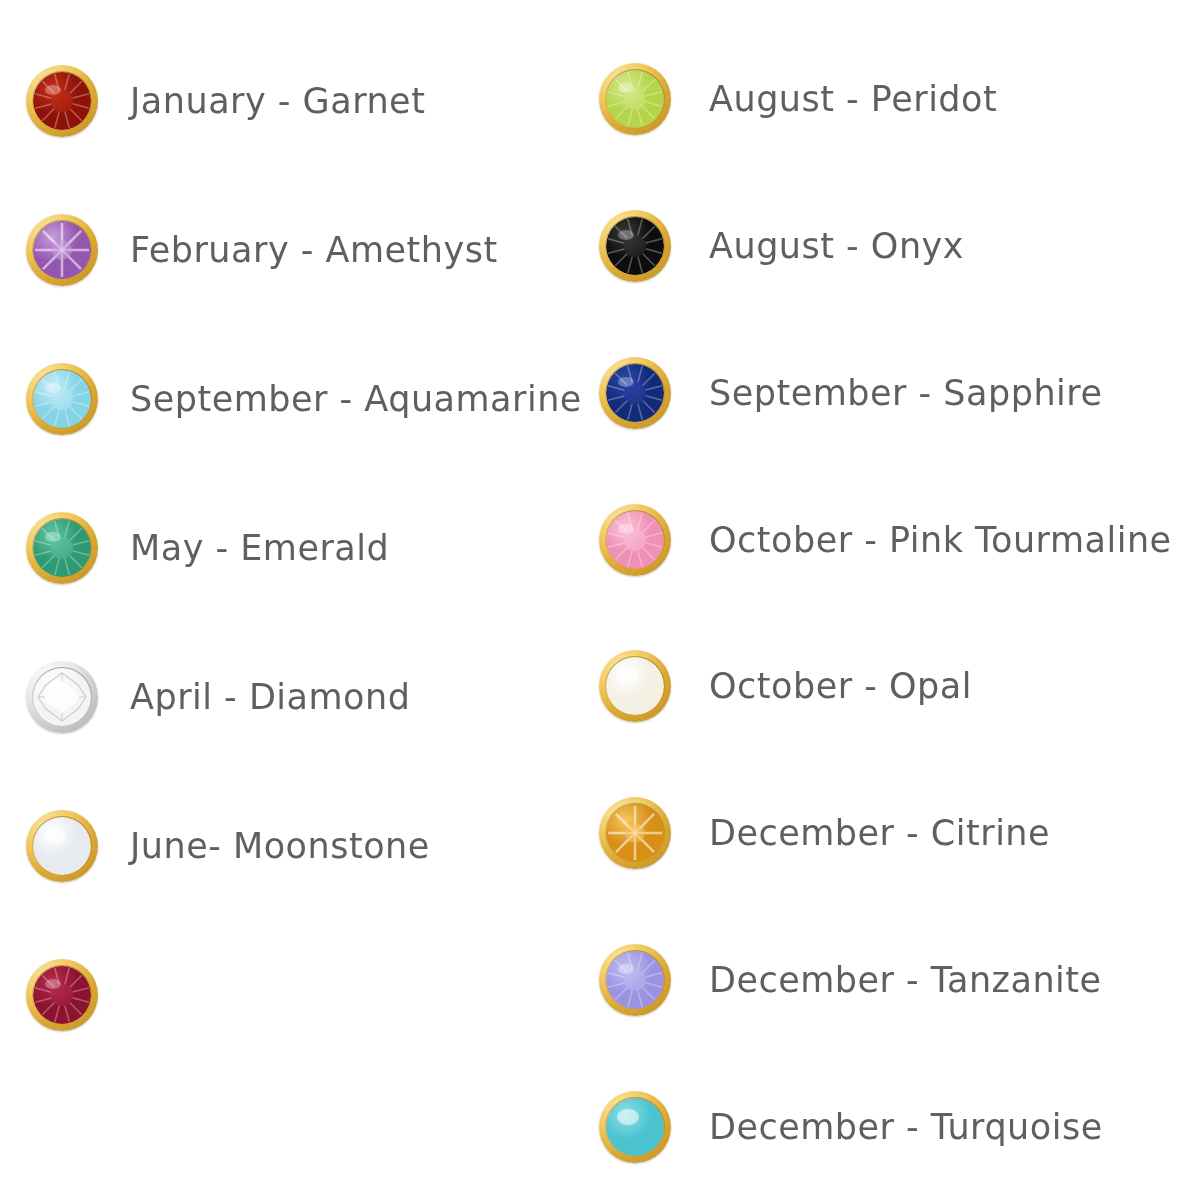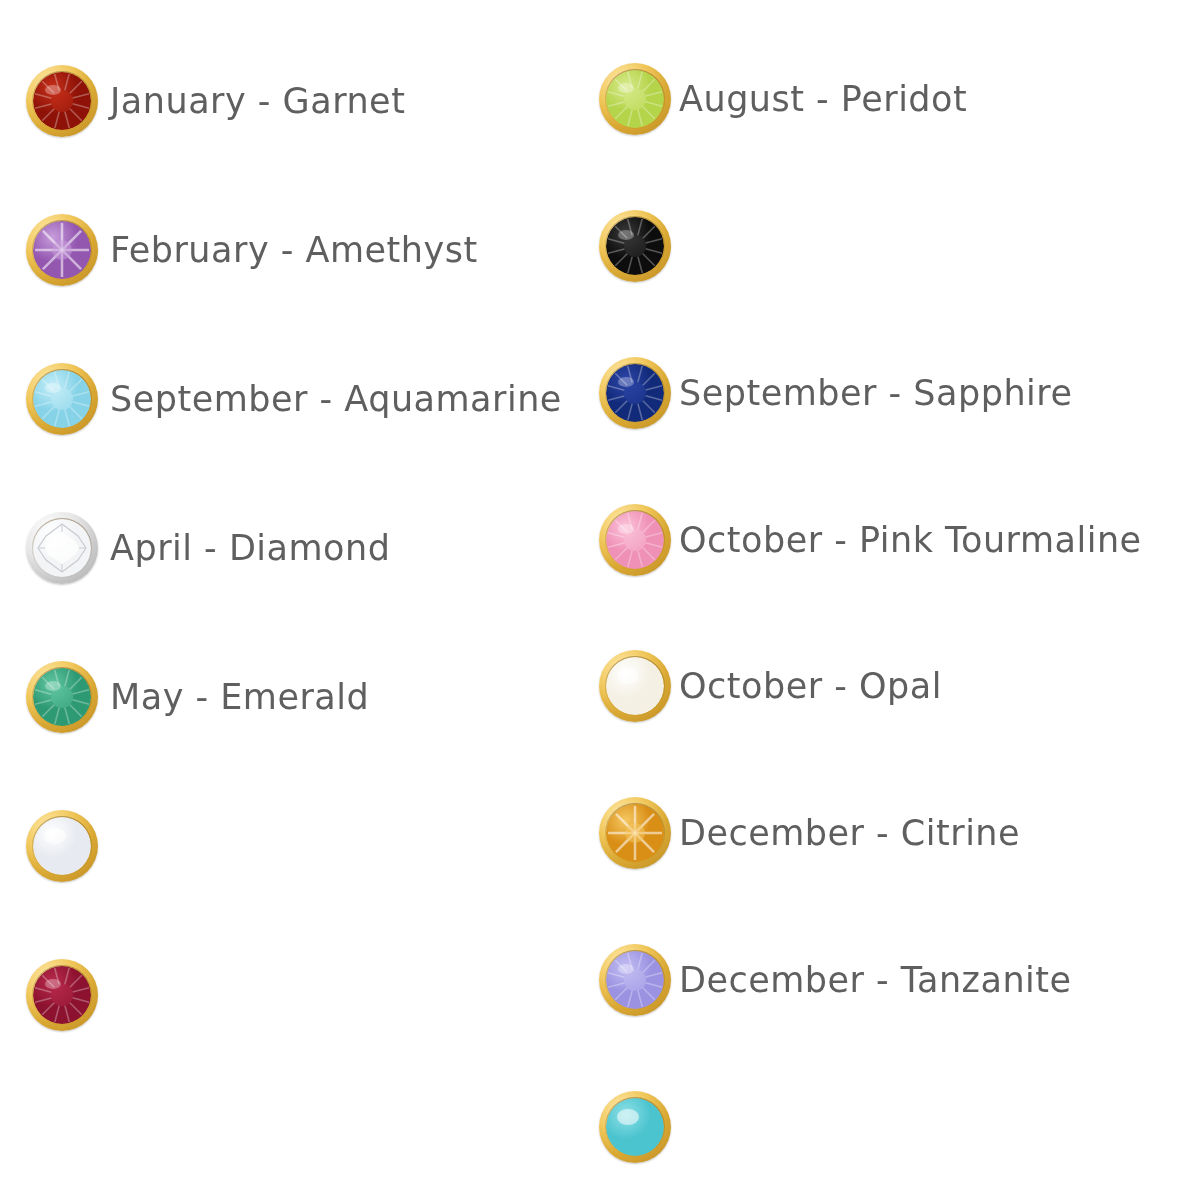--- a/index.html
+++ b/index.html
@@ -81,24 +81,24 @@
     border-radius: 50%;
     overflow: hidden;
   }
   .gem svg { display: block; width: 58px; height: 58px; }
 
   .label {
     font-size: 35px;
     color: #5f5f5f;
     letter-spacing: 0.5px;
     white-space: nowrap;
-    margin-left: 12px;
+    margin-left: 32px;
     font-weight: 400;
   }
-  .col-right .label { margin-left: 8px; }
+  .col-right .label { margin-left: 38px; }
 </style>
 </head>
 <body>
 
 <div class="chart">
   <div class="column col-left">
       <div class="row">
         <div class="stone-wrap">
           <div class="bezel"></div>
           <div class="gem">
@@ -184,20 +184,52 @@
               <line x1="39.6" y1="26.1" x2="56.0" y2="21.7" stroke="#ffffff" stroke-opacity="0.3" stroke-width="1.6"></line>
       <circle cx="29" cy="29" r="11" fill="#c6eef8" opacity="0.45"></circle>
       <ellipse cx="20" cy="18" rx="8" ry="5" fill="#ffffff" opacity="0.3"></ellipse>
   </svg>
           </div>
         </div>
         <div class="label">September - Aquamarine</div>
       </div>
       <div class="row">
         <div class="stone-wrap">
+          <div class="bezel"></div>
+          <div class="gem">
+            <svg viewBox="0 0 58 58" xmlns="http://www.w3.org/2000/svg">
+    <defs>
+      <radialGradient id="g4" cx="34%" cy="28%" r="78%">
+        <stop offset="0%" stop-color="#62c7a2"></stop>
+        <stop offset="55%" stop-color="#2e9a74"></stop>
+        <stop offset="100%" stop-color="#2e9a74"></stop>
+      </radialGradient>
+    </defs>
+    <circle cx="29" cy="29" r="29" fill="url(#g4)"></circle>
+      <line x1="39.6" y1="31.8" x2="56.1" y2="36.2" stroke="#ffffff" stroke-opacity="0.3" stroke-width="1.6"></line>
+              <line x1="36.8" y1="36.8" x2="48.8" y2="48.8" stroke="#ffffff" stroke-opacity="0.3" stroke-width="1.6"></line>
+              <line x1="31.9" y1="39.6" x2="36.3" y2="56.0" stroke="#ffffff" stroke-opacity="0.3" stroke-width="1.6"></line>
+              <line x1="26.2" y1="39.6" x2="21.8" y2="56.1" stroke="#ffffff" stroke-opacity="0.3" stroke-width="1.6"></line>
+              <line x1="21.2" y1="36.8" x2="9.2" y2="48.8" stroke="#ffffff" stroke-opacity="0.3" stroke-width="1.6"></line>
+              <line x1="18.4" y1="31.9" x2="2.0" y2="36.3" stroke="#ffffff" stroke-opacity="0.3" stroke-width="1.6"></line>
+              <line x1="18.4" y1="26.2" x2="1.9" y2="21.8" stroke="#ffffff" stroke-opacity="0.3" stroke-width="1.6"></line>
+              <line x1="21.2" y1="21.2" x2="9.2" y2="9.2" stroke="#ffffff" stroke-opacity="0.3" stroke-width="1.6"></line>
+              <line x1="26.1" y1="18.4" x2="21.7" y2="2.0" stroke="#ffffff" stroke-opacity="0.3" stroke-width="1.6"></line>
+              <line x1="31.8" y1="18.4" x2="36.2" y2="1.9" stroke="#ffffff" stroke-opacity="0.3" stroke-width="1.6"></line>
+              <line x1="36.8" y1="21.2" x2="48.8" y2="9.2" stroke="#ffffff" stroke-opacity="0.3" stroke-width="1.6"></line>
+              <line x1="39.6" y1="26.1" x2="56.0" y2="21.7" stroke="#ffffff" stroke-opacity="0.3" stroke-width="1.6"></line>
+      <circle cx="29" cy="29" r="11" fill="#62c7a2" opacity="0.45"></circle>
+      <ellipse cx="20" cy="18" rx="8" ry="5" fill="#ffffff" opacity="0.3"></ellipse>
+  </svg>
+          </div>
+        </div>
+        <div class="label">May - Emerald</div>
+      </div>
+      <div class="row">
+        <div class="stone-wrap">
           <div class="bezel silver"></div>
           <div class="gem">
             <svg viewBox="0 0 58 58" xmlns="http://www.w3.org/2000/svg">
     <defs>
       <radialGradient id="g3" cx="34%" cy="28%" r="78%">
         <stop offset="0%" stop-color="#ffffff"></stop>
         <stop offset="55%" stop-color="#f2f4f6"></stop>
         <stop offset="100%" stop-color="#f2f4f6"></stop>
       </radialGradient>
     </defs>
@@ -212,63 +244,32 @@
           </div>
         </div>
         <div class="label">April - Diamond</div>
       </div>
       <div class="row">
         <div class="stone-wrap">
           <div class="bezel"></div>
           <div class="gem">
             <svg viewBox="0 0 58 58" xmlns="http://www.w3.org/2000/svg">
     <defs>
-      <radialGradient id="g4" cx="34%" cy="28%" r="78%">
-        <stop offset="0%" stop-color="#62c7a2"></stop>
-        <stop offset="55%" stop-color="#2e9a74"></stop>
-        <stop offset="100%" stop-color="#2e9a74"></stop>
-      </radialGradient>
-    </defs>
-    <circle cx="29" cy="29" r="29" fill="url(#g4)"></circle>
-      <line x1="39.6" y1="31.8" x2="56.1" y2="36.2" stroke="#ffffff" stroke-opacity="0.3" stroke-width="1.6"></line>
-              <line x1="36.8" y1="36.8" x2="48.8" y2="48.8" stroke="#ffffff" stroke-opacity="0.3" stroke-width="1.6"></line>
-              <line x1="31.9" y1="39.6" x2="36.3" y2="56.0" stroke="#ffffff" stroke-opacity="0.3" stroke-width="1.6"></line>
-              <line x1="26.2" y1="39.6" x2="21.8" y2="56.1" stroke="#ffffff" stroke-opacity="0.3" stroke-width="1.6"></line>
-              <line x1="21.2" y1="36.8" x2="9.2" y2="48.8" stroke="#ffffff" stroke-opacity="0.3" stroke-width="1.6"></line>
-              <line x1="18.4" y1="31.9" x2="2.0" y2="36.3" stroke="#ffffff" stroke-opacity="0.3" stroke-width="1.6"></line>
-              <line x1="18.4" y1="26.2" x2="1.9" y2="21.8" stroke="#ffffff" stroke-opacity="0.3" stroke-width="1.6"></line>
-              <line x1="21.2" y1="21.2" x2="9.2" y2="9.2" stroke="#ffffff" stroke-opacity="0.3" stroke-width="1.6"></line>
-              <line x1="26.1" y1="18.4" x2="21.7" y2="2.0" stroke="#ffffff" stroke-opacity="0.3" stroke-width="1.6"></line>
-              <line x1="31.8" y1="18.4" x2="36.2" y2="1.9" stroke="#ffffff" stroke-opacity="0.3" stroke-width="1.6"></line>
-              <line x1="36.8" y1="21.2" x2="48.8" y2="9.2" stroke="#ffffff" stroke-opacity="0.3" stroke-width="1.6"></line>
-              <line x1="39.6" y1="26.1" x2="56.0" y2="21.7" stroke="#ffffff" stroke-opacity="0.3" stroke-width="1.6"></line>
-      <circle cx="29" cy="29" r="11" fill="#62c7a2" opacity="0.45"></circle>
-      <ellipse cx="20" cy="18" rx="8" ry="5" fill="#ffffff" opacity="0.3"></ellipse>
-  </svg>
-          </div>
-        </div>
-        <div class="label">May - Emerald</div>
-      </div>
-      <div class="row">
-        <div class="stone-wrap">
-          <div class="bezel"></div>
-          <div class="gem">
-            <svg viewBox="0 0 58 58" xmlns="http://www.w3.org/2000/svg">
-    <defs>
       <radialGradient id="g5" cx="34%" cy="28%" r="78%">
         <stop offset="0%" stop-color="#ffffff"></stop>
         <stop offset="55%" stop-color="#e7eaf0"></stop>
         <stop offset="100%" stop-color="#e7eaf0"></stop>
       </radialGradient>
     </defs>
     <circle cx="29" cy="29" r="29" fill="url(#g5)"></circle>
       <ellipse cx="22" cy="19" rx="11" ry="8" fill="#ffffff" opacity="0.55"></ellipse>
   </svg>
           </div>
         </div>
+        <div class="label">June- Moonstone</div>
       </div>
       <div class="row">
         <div class="stone-wrap">
           <div class="bezel"></div>
           <div class="gem">
             <svg viewBox="0 0 58 58" xmlns="http://www.w3.org/2000/svg">
     <defs>
       <radialGradient id="g7" cx="34%" cy="28%" r="78%">
         <stop offset="0%" stop-color="#b92b4c"></stop>
         <stop offset="55%" stop-color="#8d1230"></stop>
@@ -351,20 +352,21 @@
               <line x1="21.2" y1="21.2" x2="9.2" y2="9.2" stroke="#ffffff" stroke-opacity="0.3" stroke-width="1.6"></line>
               <line x1="26.1" y1="18.4" x2="21.7" y2="2.0" stroke="#ffffff" stroke-opacity="0.3" stroke-width="1.6"></line>
               <line x1="31.8" y1="18.4" x2="36.2" y2="1.9" stroke="#ffffff" stroke-opacity="0.3" stroke-width="1.6"></line>
               <line x1="36.8" y1="21.2" x2="48.8" y2="9.2" stroke="#ffffff" stroke-opacity="0.3" stroke-width="1.6"></line>
               <line x1="39.6" y1="26.1" x2="56.0" y2="21.7" stroke="#ffffff" stroke-opacity="0.3" stroke-width="1.6"></line>
       <circle cx="29" cy="29" r="11" fill="#3a3a3a" opacity="0.45"></circle>
       <ellipse cx="20" cy="18" rx="8" ry="5" fill="#ffffff" opacity="0.3"></ellipse>
   </svg>
           </div>
         </div>
+        <div class="label">August - Onyx</div>
       </div>
       <div class="row">
         <div class="stone-wrap">
           <div class="bezel"></div>
           <div class="gem">
             <svg viewBox="0 0 58 58" xmlns="http://www.w3.org/2000/svg">
     <defs>
       <radialGradient id="g10" cx="34%" cy="28%" r="78%">
         <stop offset="0%" stop-color="#2d46a8"></stop>
         <stop offset="55%" stop-color="#122a7a"></stop>
@@ -511,15 +513,16 @@
         <stop offset="0%" stop-color="#8fe0e6"></stop>
         <stop offset="55%" stop-color="#4cc4cf"></stop>
         <stop offset="100%" stop-color="#4cc4cf"></stop>
       </radialGradient>
     </defs>
     <circle cx="29" cy="29" r="29" fill="url(#g15)"></circle>
       <ellipse cx="22" cy="19" rx="11" ry="8" fill="#ffffff" opacity="0.55"></ellipse>
   </svg>
           </div>
         </div>
+        <div class="label">December - Turquoise</div>
       </div>
     </div>
 </div>
 
 </body></html>

